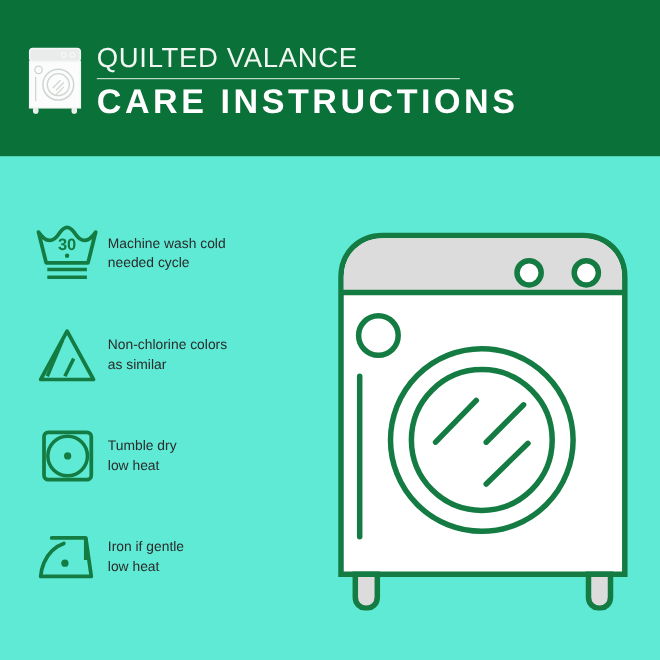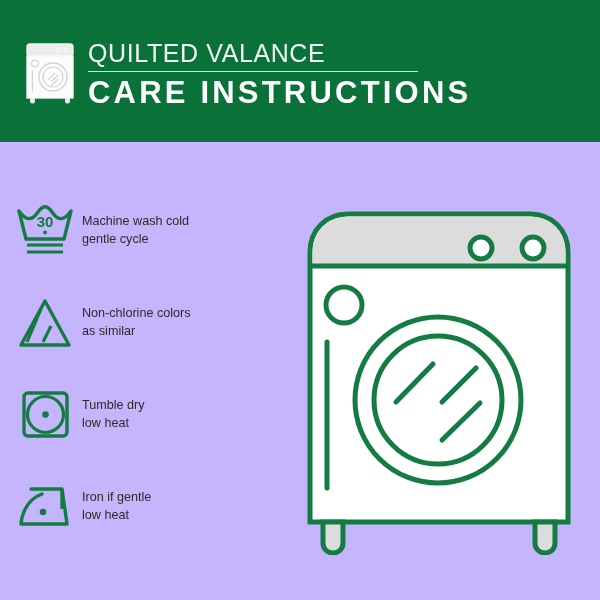--- a/index.html
+++ b/index.html
@@ -7,21 +7,21 @@
     padding: 0;
     background: #ffffff;
   }
   body {
     font-family: "Liberation Sans", sans-serif;
   }
   #page {
     position: relative;
     width: 600px;
     height: 600px;
-    background: #c4b5fd;
+    background: #5eead4;
     overflow: hidden;
   }
 
   
   .header {
     position: absolute;
     left: 0;
     top: 0;
     width: 600px;
     height: 142px;
@@ -62,21 +62,21 @@
     font-size: 31px;
     font-weight: 700;
     letter-spacing: 3.2px;
     line-height: 1.05;
     white-space: nowrap;
   }
 
   
   .care-list {
     position: absolute;
-    left: 8px;
+    left: 24px;
     top: 185px;
     width: 255px;
   }
   .care-row {
     position: relative;
     height: 92px;
     display: flex;
     align-items: center;
   }
   .care-symbol {
@@ -144,21 +144,21 @@
           <path d="M5 8 C12 18, 18 18, 24 9 C29 2, 33 2, 38 9 C44 18, 50 18, 57 8
                    L50 36 L12 36 Z" fill="none" stroke="#147c42" stroke-width="3.4" stroke-linejoin="round"></path>
           <text x="31" y="24" text-anchor="middle" font-family="'Liberation Sans',sans-serif" font-size="15" font-weight="700" fill="#147c42">30</text>
           <circle cx="31" cy="29.5" r="2" fill="#147c42"></circle>
           <line x1="13" y1="42" x2="49" y2="42" stroke="#147c42" stroke-width="3.2"></line>
           <line x1="13" y1="49" x2="49" y2="49" stroke="#147c42" stroke-width="3.2"></line>
         </svg>
       </div>
       <div class="care-text">
         <div>Machine wash cold</div>
-        <div>gentle cycle</div>
+        <div>needed cycle</div>
       </div>
     </div>
 
     <div class="care-row">
       <div class="care-symbol">
         <svg viewBox="0 0 62 56" width="62" height="56">
           <path d="M31 6 L55 50 L7 50 Z" fill="none" stroke="#147c42" stroke-width="3.4" stroke-linejoin="round"></path>
           <line x1="27" y1="14" x2="13" y2="47" stroke="#147c42" stroke-width="3.2"></line>
           <line x1="37" y1="31" x2="29" y2="47" stroke="#147c42" stroke-width="3.2"></line>
         </svg>

